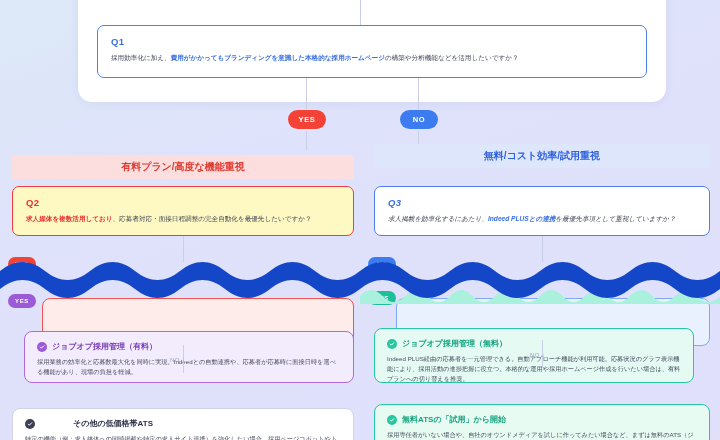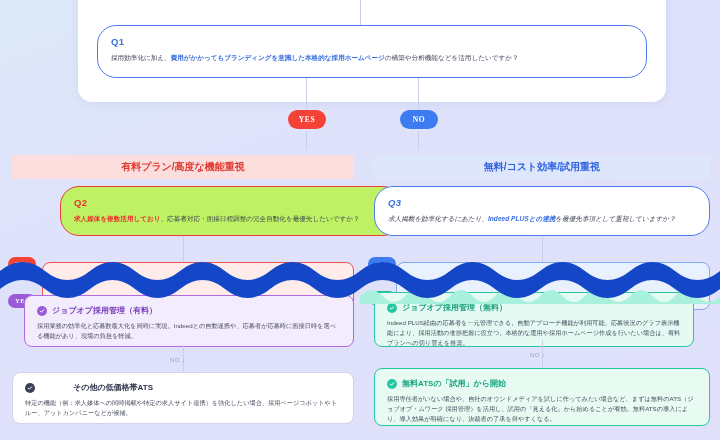--- a/index.html
+++ b/index.html
@@ -18,33 +18,32 @@
     position: absolute;
     left: 78px; top: -40px;
     width: 588px; height: 142px;
     background: #ffffff;
     border-radius: 0 0 14px 14px;
     box-shadow: 0 2px 10px rgba(60,70,140,.07);
   }
 
   .q-card {
     position: absolute;
-    border-radius: 19px;
+    border-radius: 7px;
     background: #fff;
     padding: 10px 13px 11px 13px;
   }
   .q-card.q1 {
     left: 97px; top: 25px; width: 550px; height: 53px;
     border: 1.5px solid #4d7df0;
   }
   .q-card.q2 {
     left: 12px; top: 186px; width: 342px; height: 50px;
     border: 1.5px solid #ef3c3c;
-    background: #bef264;
-    margin-left: 48px;
+    background: #fef9c3;
   }
   .q-card.q3 {
     left: 374px; top: 186px; width: 336px; height: 50px;
     border: 1.5px solid #4d7df0;
     background: #fff;
     font-style: italic;
   }
   .q-label { font-size: 9.5px; font-weight: bold; letter-spacing: .3px; margin-bottom: 6px; }
   .q1 .q-label, .q3 .q-label { color: #3a6fe0; }
   .q2 .q-label { color: #e8312f; }
@@ -71,41 +70,40 @@
   .conn-q3a   { left: 542px; top: 236px; height: 26px; }
   .conn-low-l { left: 183px; top: 345px; height: 28px; }
   .conn-low-r { left: 542px; top: 340px; height: 28px; }
 
   
   .pill {
     position: absolute;
     display: flex; align-items: center; justify-content: center;
     color: #fff; font-size: 7.5px; font-weight: bold; letter-spacing: .6px;
     border-radius: 11px;
-    font-family: Liberation Serif, serif;
   }
   .pill.yes-main { left: 288px; top: 110px; width: 38px; height: 19px; background: #f44336; }
   .pill.no-main  { left: 400px; top: 110px; width: 38px; height: 19px; background: #3d7cf0; }
   .pill.yes-sm-1 { left: 8px;  top: 257px; width: 28px; height: 14px; background: #f44336; font-size: 6px; }
   .pill.no-sm-1  { left: 368px;top: 257px; width: 28px; height: 14px; background: #3d7cf0; font-size: 6px; }
   .pill.yes-sm-2 { left: 8px;  top: 294px; width: 28px; height: 14px; background: #9b5bd6; font-size: 6px; }
   .pill.yes-sm-3 { left: 368px;top: 291px; width: 28px; height: 14px; background: #1fbf9a; font-size: 6px; }
 
   
   .branch-head {
     position: absolute; height: 24px;
     display: flex; align-items: center; justify-content: center;
     font-size: 10px; font-weight: bold;
   }
   .branch-head.left  { left: 12px;  top: 155px; width: 342px; background: #fbdedd; color: #e0392f; }
-  .branch-head.right { left: 374px; top: 155px; width: 336px; background: #dde6fb; color: #2f62df; }
+  .branch-head.right { left: 374px; top: 144px; width: 336px; background: #dde6fb; color: #2f62df; }
 
   
   .res-card {
-    position: absolute; border-radius: 8px; padding: 9px 12px 20px 12px;
+    position: absolute; border-radius: 8px; padding: 9px 12px 20px 12px; margin-top: 36px;
   }
   .res-title {
     display: flex; align-items: center; gap: 5px;
     font-size: 8px; font-weight: bold; margin-bottom: 5px;
   }
   .res-body { font-size: 6.2px; color: #474c5e; line-height: 1.65; }
   .check {
     width: 10px; height: 10px; border-radius: 50%;
     display: inline-flex; align-items: center; justify-content: center;
     flex: 0 0 auto;

